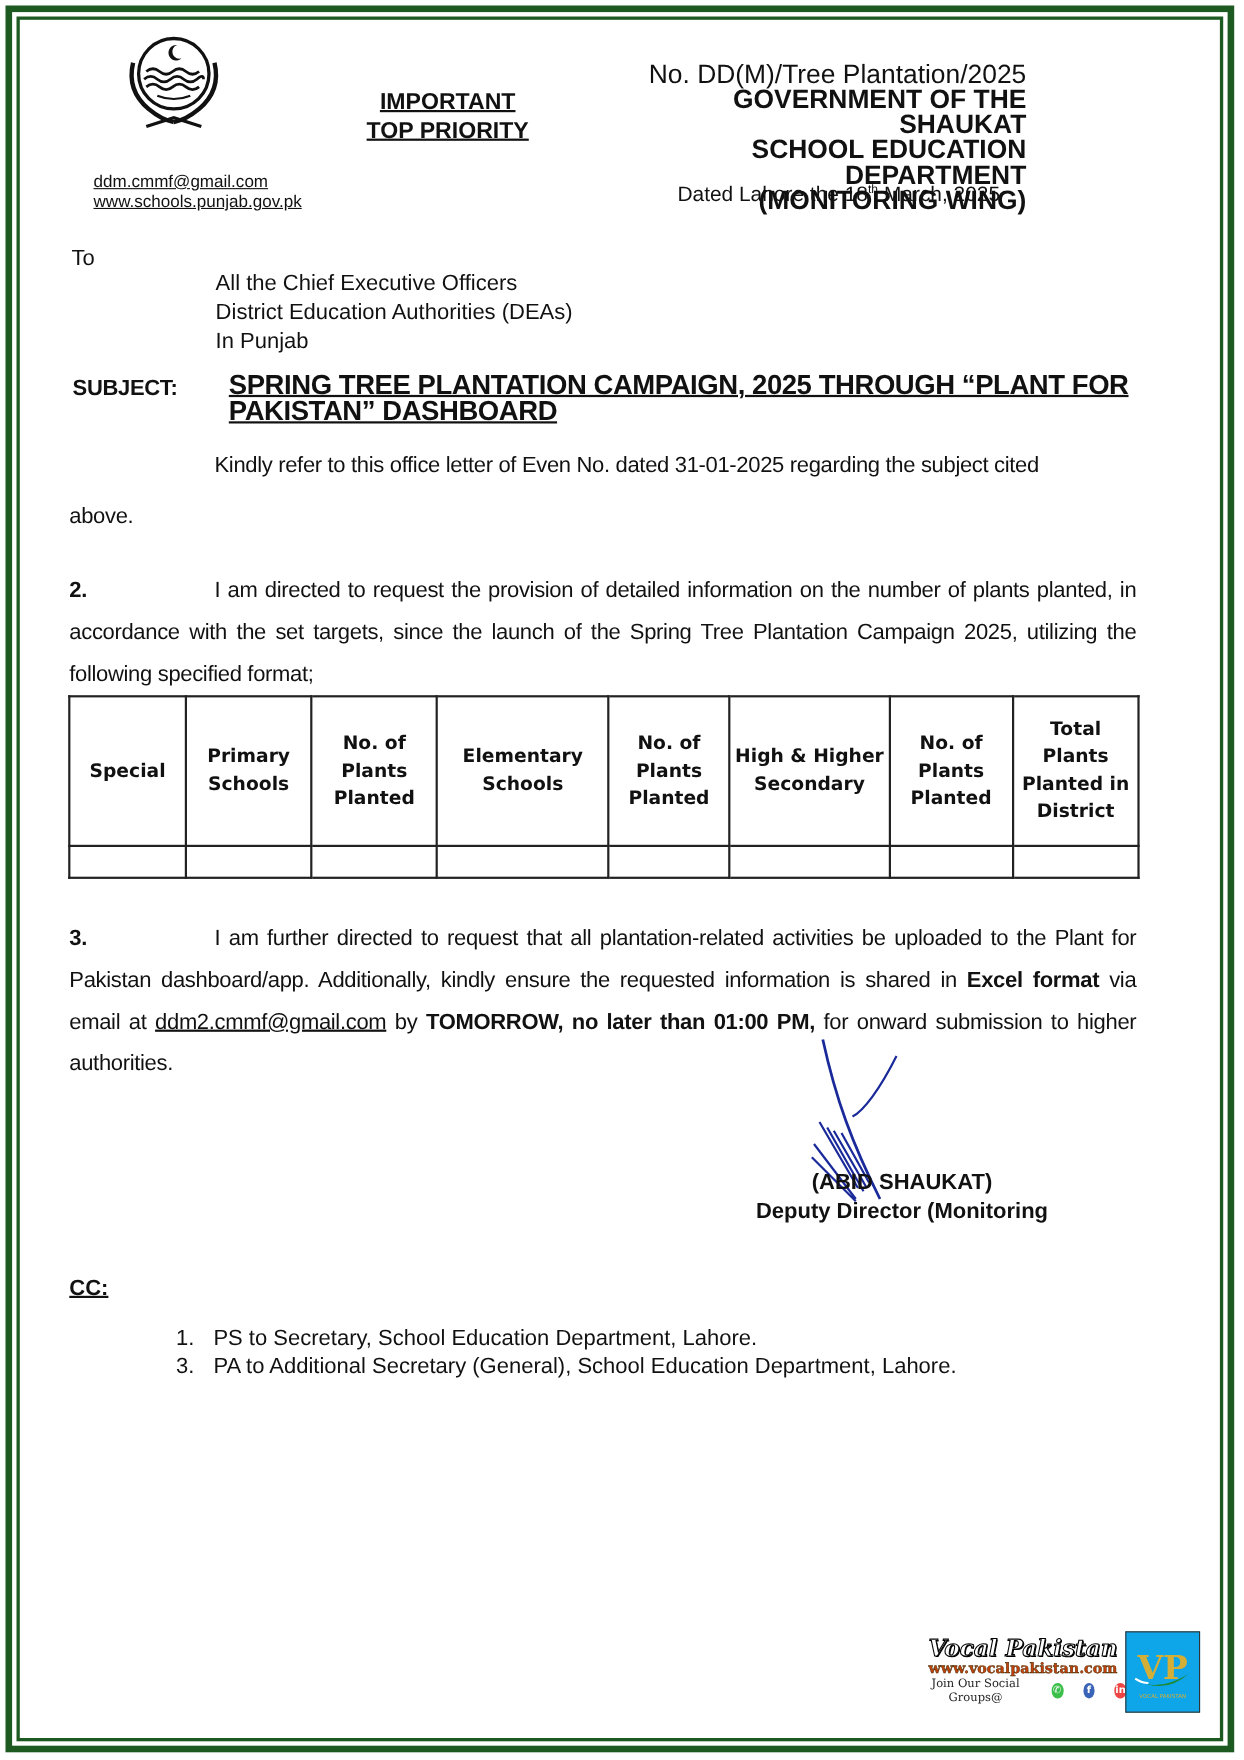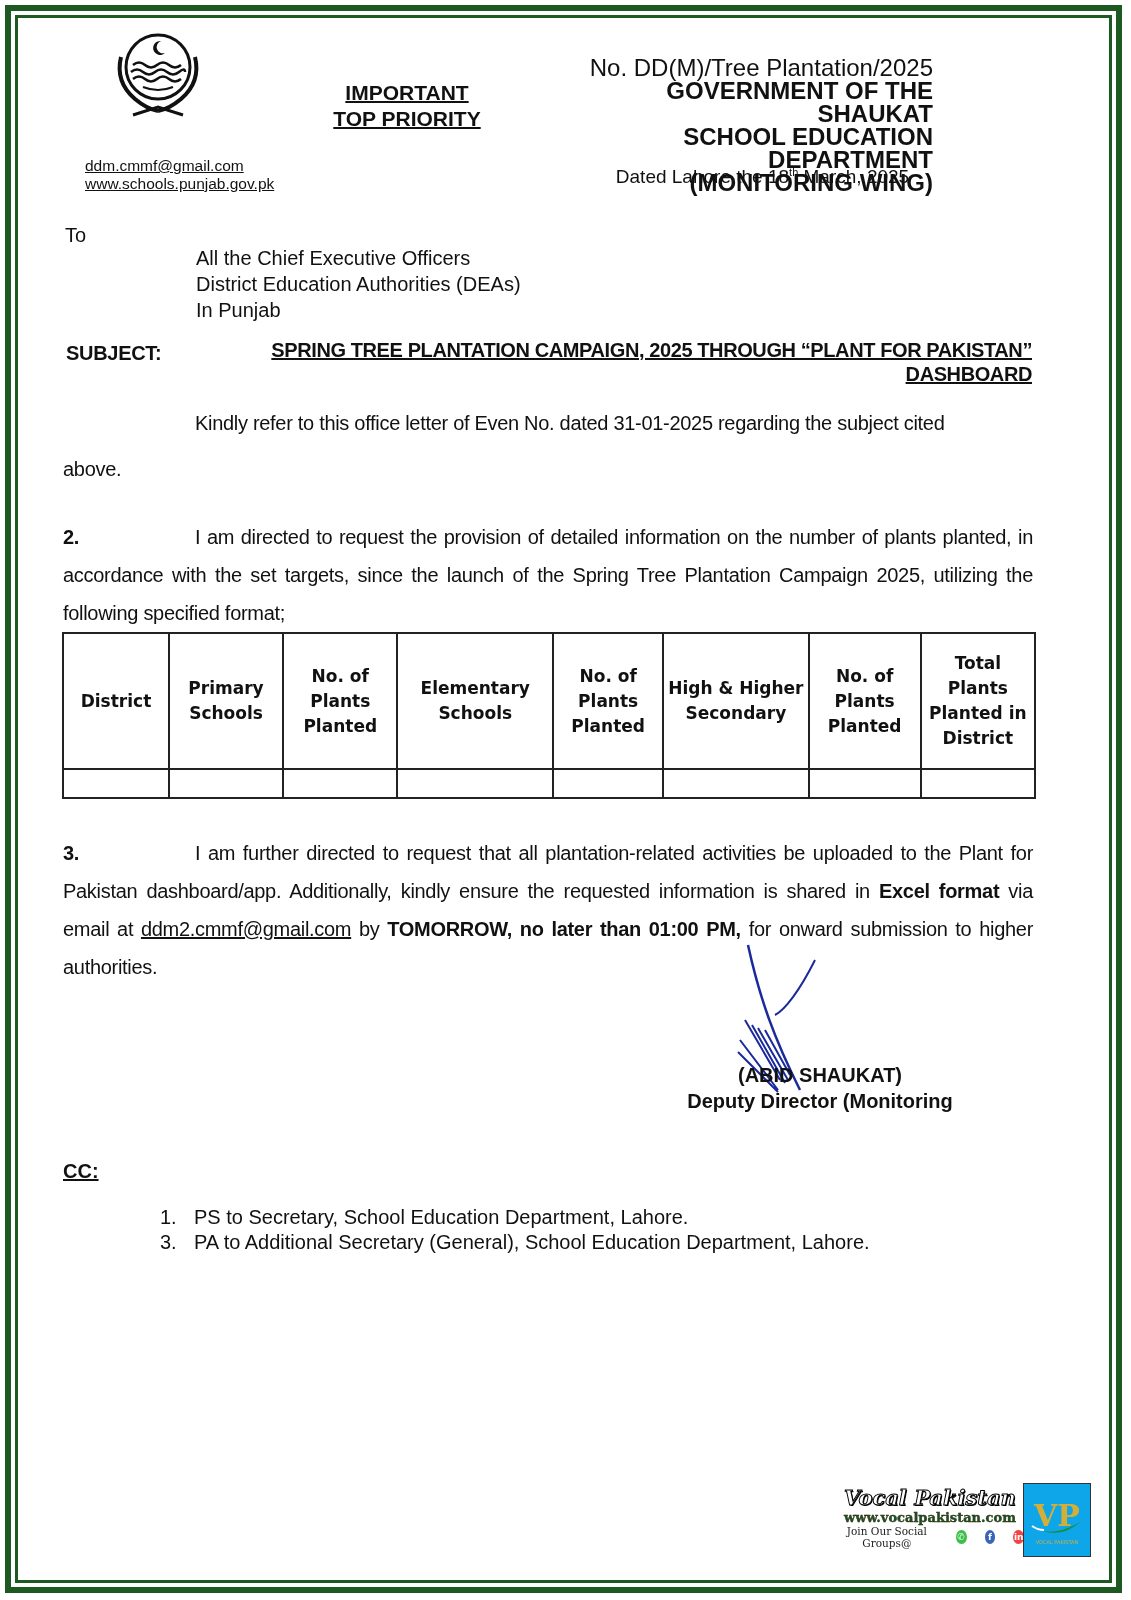--- a/index.html
+++ b/index.html
@@ -13,34 +13,34 @@
   .contacts div { text-decoration:underline; }
   .priority { left:322px; top:80px; width:170px; text-align:center; font-weight:bold; font-size:21px; line-height:26px; }
   .priority div { text-decoration:underline; text-decoration-thickness:2px; }
   .head-right { left:548px; top:56px; width:385px; text-align:right; font-size:24px; line-height:23px; }
   .head-right .b { font-weight:bold; }
   .dated { left:570px; top:166px; width:385px; text-align:center; font-size:19px; }
   .dated sup { font-size:11px; }
   .to { left:65px; top:224px; font-size:20px; }
   .addr { left:196px; top:245px; font-size:20px; line-height:26px; }
   .subject-label { left:66px; top:342px; font-size:20px; font-weight:bold; letter-spacing:-0.3px; }
-  .subject-text { left:192px; top:338px; width:840px; font-size:20px; font-weight:bold; line-height:24px; text-decoration:underline; text-decoration-thickness:2px; letter-spacing:-0.4px;text-align:right; }
+  .subject-text { left:208px; top:338px; width:840px; font-size:25px; font-weight:bold; line-height:24px; text-decoration:underline; text-decoration-thickness:2px; letter-spacing:-0.4px; }
   .para { left:63px; width:970px; font-size:20px; line-height:38px; text-align:justify; letter-spacing:-0.3px; }
   .pnum { display:inline-block; width:132px; font-weight:bold; }
   .tbl { position:absolute; left:62px; top:632px; width:974px; border-collapse:collapse; font-family:"DejaVu Sans", sans-serif; }
   .tbl th { border:2px solid #222; font-size:17px; font-weight:bold; text-align:center; line-height:25px; height:134px; padding:0 4px; }
   .tbl td { border:2px solid #222; height:25px; }
   .sig { left:730px; top:940px; width:120px; height:160px; }
   .signame { left:670px; top:1062px; width:300px; text-align:center; font-size:20px; font-weight:bold; line-height:26px; }
   .cc { left:63px; top:1160px; font-size:20px; font-weight:bold; text-decoration:underline; }
   .cclist { left:160px; top:1205px; font-size:20px; line-height:25px; }
   .cclist span.n { display:inline-block; width:34px; }
   .wm { left:836px; top:1485px; width:188px; text-align:center; }
   .wm-title { font-family:"DejaVu Serif", serif; font-style:italic; font-weight:bold; font-size:21px; color:#fff; -webkit-text-stroke:1px #000; text-shadow:1px 1px 0 #000; }
-  .wm-url { font-family:"DejaVu Serif", serif; font-weight:bold; font-size:13px; color:#14532d; -webkit-text-stroke:0.4px #3a2a00; }
+  .wm-url { font-family:"DejaVu Serif", serif; font-weight:bold; font-size:13px; color:#c2410c; -webkit-text-stroke:0.4px #3a2a00; }
   .wm-join { font-family:"DejaVu Serif", serif; font-size:10.5px; color:#222; display:flex; align-items:center; justify-content:center; gap:18px; }
   .soc { display:inline-block; width:14px; height:14px; border-radius:50%; color:#fff; font-size:9px; line-height:14px; text-align:center; font-family:"DejaVu Sans", sans-serif; font-weight:bold; }
   .vp { left:1023px; top:1483px; width:66px; height:72px; background:#0ea5e9; border:1px solid #333; }
 </style>
 </head>
 <body>
 
 <div class="frame-outer"></div>
 <div class="frame-inner"></div>
 
@@ -90,21 +90,21 @@
 </div>
 <div class="abs para" style="top:450px;">above.</div>
 
 <div class="abs para" style="top:518px;">
   <span class="pnum">2.</span><span>I am directed to request the provision of detailed information on the number of plants planted, in accordance with the set targets, since the launch of the Spring Tree Plantation Campaign 2025, utilizing the following specified format;</span>
 </div>
 
 <table class="tbl">
   <thead>
     <tr>
-      <th style="width:92px">District</th>
+      <th style="width:92px">Special</th>
       <th style="width:100px">Primary Schools</th>
       <th style="width:100px">No. of Plants Planted</th>
       <th style="width:140px">Elementary Schools</th>
       <th style="width:96px">No. of Plants Planted</th>
       <th style="width:130px">High &amp; Higher Secondary</th>
       <th style="width:98px">No. of Plants Planted</th>
       <th style="width:100px">Total Plants Planted in District</th>
     </tr>
   </thead>
   <tbody>

